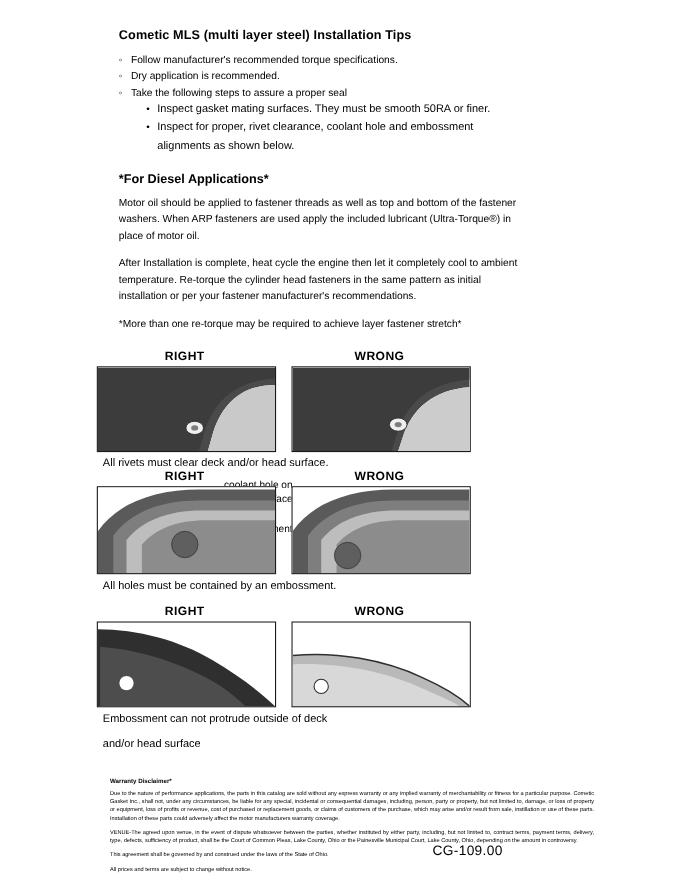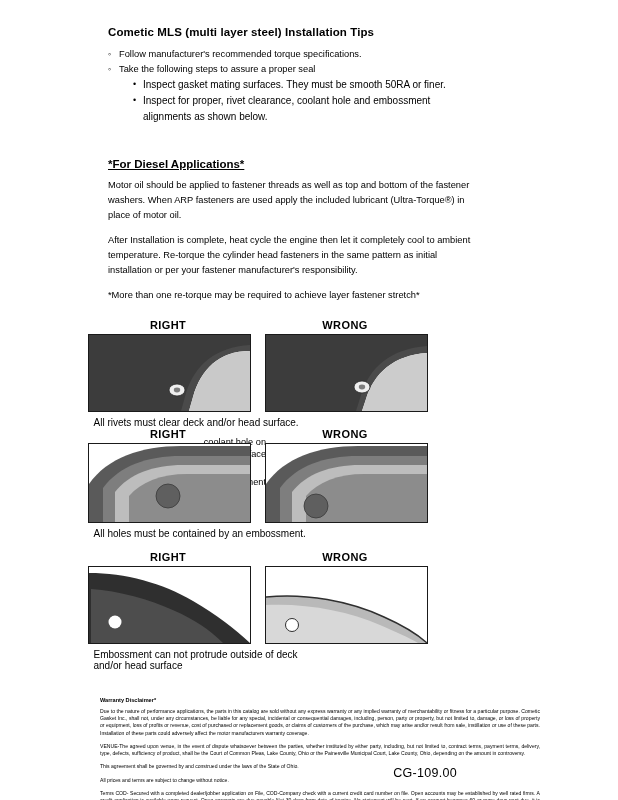--- a/index.html
+++ b/index.html
@@ -60,22 +60,21 @@
   ul.subbullets > li::before {
     content: "\2022";
     position: absolute;
     left: 0;
     top: -0.5px;
     font-size: 9px;
   }
   h2.subhead {
     font-size: 11.5px;
     font-weight: bold;
-    margin: 32px 0 8px 68px;
-    text-decoration: underline;
+    margin: 16px 0 8px 68px;
   }
   p.body {
     font-size: 9.3px;
     line-height: 1.62;
     margin: 0 0 10px 68px;
     max-width: 430px;
   }
 
   
   .figures {
@@ -155,33 +154,34 @@
 </style>
 </head>
 <body>
 
 <div class="page">
 
   <h1 class="title">Cometic MLS (multi layer steel) Installation Tips</h1>
 
   <ul class="bullets">
     <li>Follow manufacturer's recommended torque specifications.</li>
+    <li>Dry application is recommended.</li>
     <li>
       <span>Take the following steps to assure a proper seal</span>
       <ul class="subbullets">
         <li>Inspect gasket mating surfaces.  They must be smooth 50RA or finer.</li>
         <li>Inspect for proper, rivet clearance, coolant hole and embossment alignments as shown below.</li>
       </ul>
     </li>
   </ul>
 
   <h2 class="subhead">*For Diesel Applications*</h2>
 
   <p class="body">Motor oil should be applied to fastener threads as well as top and bottom of the fastener washers. When ARP fasteners are used apply the included lubricant (Ultra-Torque®) in place of motor oil.</p>
-  <p class="body">After Installation is complete, heat cycle the engine then let it completely cool to ambient temperature. Re-torque the cylinder head fasteners in the same pattern as initial installation or per your fastener manufacturer's responsibility.</p>
+  <p class="body">After Installation is complete, heat cycle the engine then let it completely cool to ambient temperature. Re-torque the cylinder head fasteners in the same pattern as initial installation or per your fastener manufacturer's recommendations.</p>
   <p class="body">*More than one re-torque may be required to achieve layer fastener stretch*</p>
 
   <div class="figures">
     <div class="figrow">
       <div class="figcell">
         <div class="figlabel">RIGHT</div>
         <div class="figbox">
           <svg width="161" height="76" viewBox="0 0 161 76">
             <rect x="0" y="0" width="161" height="76" fill="#ffffff"></rect>
             <path d="M0,0 H161 V16 C130,16 112,34 104,62 L100,76 H0 Z" fill="#4a4a4a"></path>
@@ -282,21 +282,21 @@
             <path d="M0,38 C40,36 82,44 114,58 C130,65 142,70 152,76 L0,76 Z" fill="#d8d8d8"></path>
             <path d="M0,30 C40,26 84,34 118,50 C136,58 150,66 161,76" fill="none" stroke="#2f2f2f" stroke-width="1.4"></path>
             <circle cx="26" cy="58" r="6.5" fill="#ffffff" stroke="#2f2f2f" stroke-width="1"></circle>
           </svg>
         </div>
       </div>
     </div>
     <div class="caprow">
       <div class="capinner">
         <div class="caption">Embossment can not protrude outside of deck</div>
-        <div class="caption" style="margin-top:0;">and/or head surface</div>
+        <div class="caption" style="margin-top:12px;">and/or head surface</div>
       </div>
     </div>
   </div>
 
   <div class="warranty" style="margin-top:26px;">
     <h3>Warranty Disclaimer*</h3>
     <p>Due to the nature of performance applications, the parts in this catalog are sold without any express warranty or any implied warranty of merchantability or fitness for a particular purpose.  Cometic Gasket Inc., shall not, under any circumstances, be liable for any special, incidental or consequential damages, including, person, party or property, but not limited to, damage, or loss of property or equipment, loss of profits or revenue, cost of purchased or replacement goods, or claims of customers of the purchase, which may arise and/or result from sale, instillation or use of these parts.  Installation of these parts could adversely affect the motor manufacturers warranty coverage.</p>
     <p>VENUE-The agreed upon venue, in the event of dispute whatsoever between the parties, whether instituted by either party, including, but not limited to, contract terms, payment terms, delivery, type, defects, sufficiency of product, shall be the Court of Common Pleas, Lake County, Ohio or the Painesville Municipal Court, Lake County, Ohio, depending on the amount in controversy.</p>
     <p>This agreement shall be governed by and construed under the laws of the State of Ohio.</p>
     <p>All prices and terms are subject to change without notice.</p>

